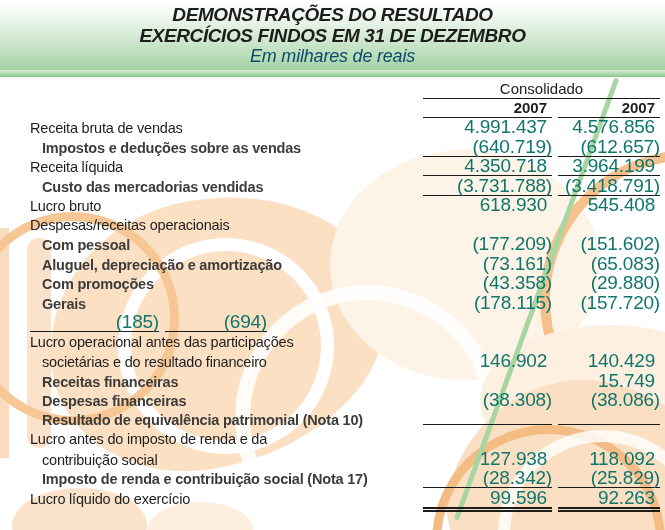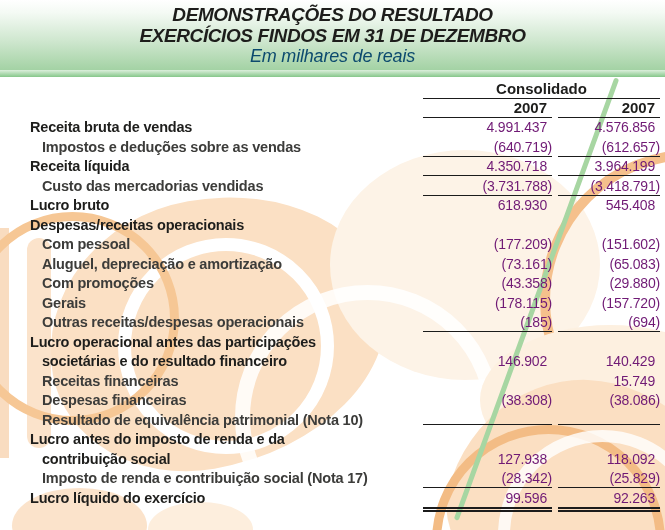--- a/index.html
+++ b/index.html
@@ -36,31 +36,31 @@
     background:linear-gradient(to bottom,#dcefdc,#86c78a);}
   .t1,.t2{position:absolute;width:100%;text-align:center;font-weight:bold;
     font-size:19px;letter-spacing:-.4px;color:#1d1d1b;}
   .t1{top:4px;} .t2{top:25px;}
   .sub{position:absolute;top:46px;width:100%;text-align:center;
     font-size:18px;color:#0c4a6e;letter-spacing:-.2px;}
   
   .tbl{position:absolute;left:30px;top:80px;width:630px;z-index:2;color:#1e1e1c;}
   .hrow{display:flex;align-items:baseline;height:19px;line-height:18px;}
   .sp{flex:1;}
-  .group{width:237px;text-align:center;font-weight:bold;font-size:15px;
+  .group{width:237px;text-align:center;font-weight:normal;font-size:15px;
     border-bottom:1.5px solid #1b1b1b;color:#1e1e1c;}
   .ycell{box-sizing:border-box;text-align:right;font-weight:bold;font-size:15px;
     border-bottom:1.5px solid #1b1b1b;padding-right:5px;}
   .y1{width:129px;} .y2{width:102px;margin-left:6px;}
   .row{display:flex;align-items:baseline;height:19.5px;line-height:19.5px;}
   .lbl{flex:1;font-size:14.5px;color:#3c3c3a;letter-spacing:-.2px;white-space:nowrap;font-weight:bold;}
-  .row.bold .lbl{font-weight:bold;color:#1e1e1c;}
+  .row.bold .lbl{font-weight:normal;color:#1e1e1c;}
   .lbl.ind{padding-left:12px;}
-  .num{box-sizing:border-box;width:129px;text-align:right;font-size:14px;
-    color:#701a75;line-height:18px;padding-right:5px;letter-spacing:-.2px;}
+  .num{box-sizing:border-box;width:129px;text-align:right;font-size:19px;
+    color:#0f766e;line-height:18px;padding-right:5px;letter-spacing:-.2px;}
   .num.v2{width:102px;margin-left:6px;}
   .num.paren{padding-right:0;}
   .row.rule-single .num{border-bottom:1.5px solid #1b1b1b;}
   .row.rule-double .num{border-bottom:5px double #1b1b1b;}
 </style>
 </head>
 <body>
 
 <div class="page">
 
@@ -145,21 +145,20 @@
           <div class="lbl ind">Com promoções</div>
           <div class="num v1 paren">(43.358)</div>
           <div class="num v2 paren">(29.880)</div>
         </div>
         <div class="row">
           <div class="lbl ind">Gerais</div>
           <div class="num v1 paren">(178.115)</div>
           <div class="num v2 paren">(157.720)</div>
         </div>
         <div class="row rule-single">
-          <div class="lbl ind">Outras receitas/despesas operacionais</div>
           <div class="num v1 paren">(185)</div>
           <div class="num v2 paren">(694)</div>
         </div>
         <div class="row bold">
           <div class="lbl">Lucro operacional antes das participações</div>
           <div class="num v1"></div>
           <div class="num v2"></div>
         </div>
         <div class="row bold">
           <div class="lbl ind">societárias e do resultado financeiro</div>

